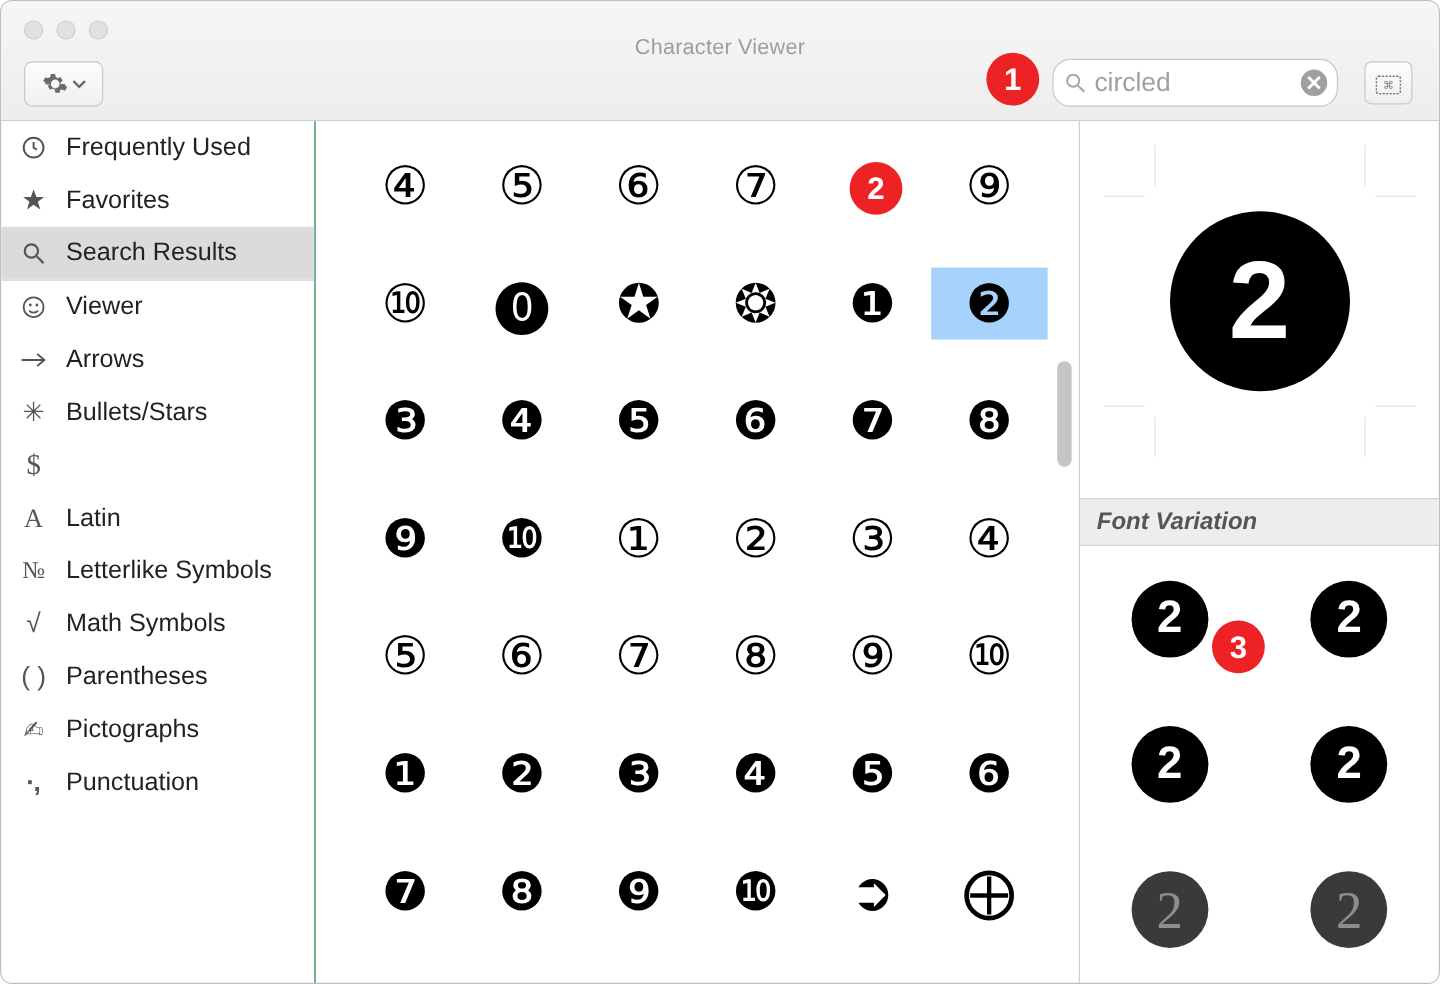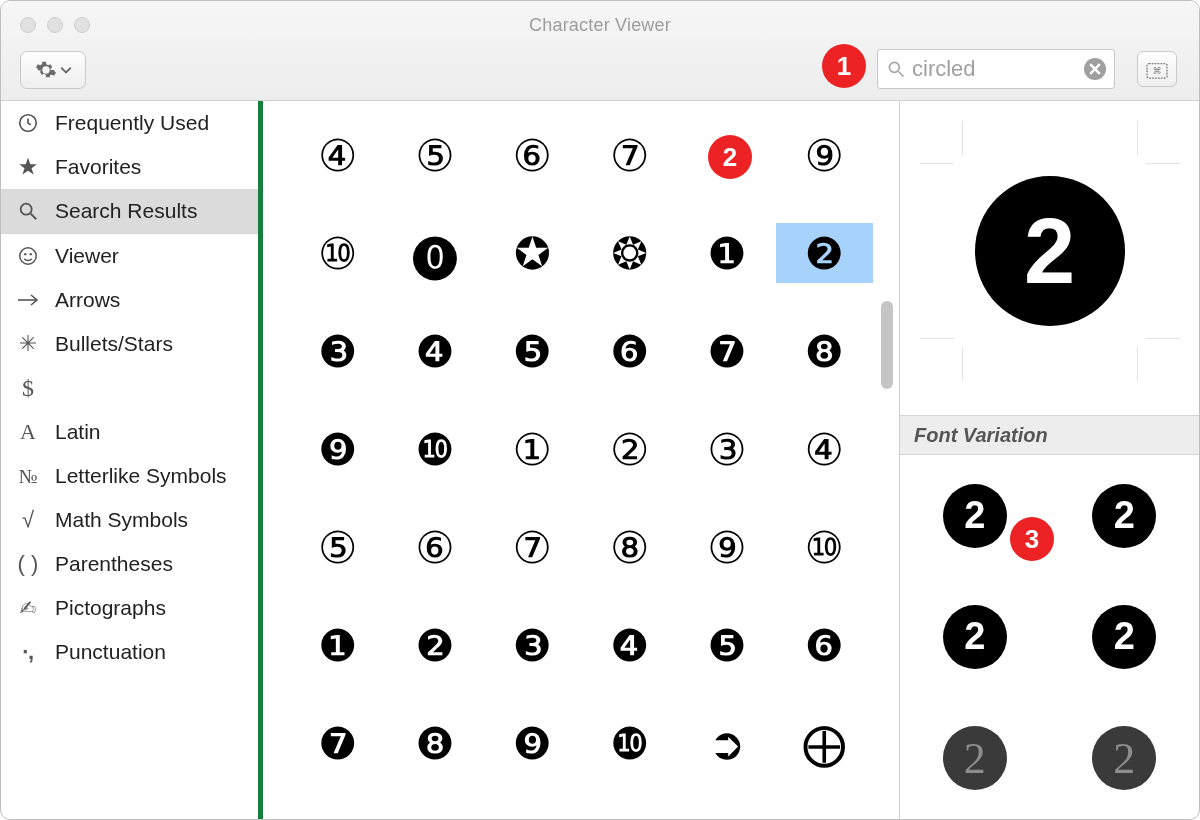--- a/index.html
+++ b/index.html
@@ -1,30 +1,30 @@
 <!DOCTYPE html>
 <html><head>
 <meta charset="utf-8">
 <style>
   * { box-sizing: border-box; margin: 0; padding: 0; }
   html, body { width: 1200px; height: 820px; font-family: -apple-system, "Helvetica Neue", Arial, sans-serif; overflow: hidden; background: #fff; }
   .window { width:1200px; height:820px; border:1px solid #bfbfbf; border-radius:10px; background:#fff; display:flex; flex-direction:column; }
   .titlebar { position:relative; height:100px; background:linear-gradient(#f7f6f6,#eeeded); border-bottom:1px solid #cfcfcf; border-radius:10px 10px 0 0; }
   .traffic { position:absolute; top:16px; left:19px; display:flex; gap:11px; }
   .traffic span { width:16px; height:16px; border-radius:50%; background:#e2e1e1; border:1px solid #cfcdcd; }
-  .title { position:absolute; top:14px; left:0; right:0; text-align:center; color:#9e9d9d; font-size:18px; font-weight:500; letter-spacing:0.2px; }
+  .title { position:absolute; top:28px; left:0; right:0; text-align:center; color:#9e9d9d; font-size:18px; font-weight:500; letter-spacing:0.2px; }
   .gear-btn { position:absolute; top:50px; left:19px; height:38px; width:66px; border:1px solid #c9c8c8; border-radius:7px; background:linear-gradient(#fdfdfd,#f0efef); display:flex; align-items:center; justify-content:center; gap:3px; cursor:pointer; }
   .gear-btn svg.chev { width:12px; height:12px; }
-  .search-wrap { position:absolute; top:48px; right:84px; width:238px; height:40px; border:1px solid #c9c8c8; border-radius:3px; background:#fff; display:flex; align-items:center; padding:0 8px; }
+  .search-wrap { position:absolute; top:48px; right:84px; width:238px; height:40px; border:1px solid #c9c8c8; border-radius:15px; background:#fff; display:flex; align-items:center; padding:0 8px; }
   .search-wrap .mag { color:#a5a5a5; margin-right:6px; flex-shrink:0; }
   .search-wrap input { flex:1; border:none; outline:none; font-size:22px; color:#a0a0a0; background:transparent; min-width:0; }
   .search-wrap .clear { width:22px; height:22px; border-radius:50%; background:#9f9f9f; color:#fff; display:flex; align-items:center; justify-content:center; font-size:14px; cursor:pointer; flex-shrink:0; }
   .tb-icon { position:absolute; top:50px; right:22px; height:36px; width:40px; border:1px solid #c9c8c8; border-radius:6px; background:linear-gradient(#fdfdfd,#f0efef); display:flex; align-items:center; justify-content:center; cursor:pointer; color:#6f6f6f; }
   .body { flex:1; display:flex; min-height:0; }
-  .sidebar { width:262px; border-right:5px solid #15803d; overflow-y:auto;text-align:right; }
+  .sidebar { width:262px; border-right:1px solid #15803d; overflow-y:auto;text-align:right; }
   .side-item { display:flex; align-items:center; gap:14px; height:44px; padding:0 14px; font-size:21px; color:#222; cursor:pointer; }
   .side-item.selected { background:#dbdbdb; }
   .side-sep { height:1px; background:#d6d6d6; }
   .side-icon { width:26px; display:flex; align-items:center; justify-content:center; color:#555;}
   .grid-wrap { flex:1; display:flex; flex-direction:column; min-width:0; position:relative; }
   .grid-header { height:42px; background:#eeeded; border-bottom:1px solid #d4d4d4; display:flex; align-items:center; padding:0 16px; font-size:20px; font-weight:600; color:#555; }
   .grid-scroll { flex:1; overflow-y:auto; position:relative; }
   .char-grid { display:grid; grid-template-columns: repeat(6, 1fr); padding:24px 26px; row-gap:38px; column-gap:0; }
   .char-cell { height:60px; display:flex; align-items:center; justify-content:center; font-size:44px; font-family: "Apple Symbols","Arial Unicode MS",sans-serif; cursor:pointer; border-radius:0; }
   .char-cell.selected { background:#a6d2fb; }

